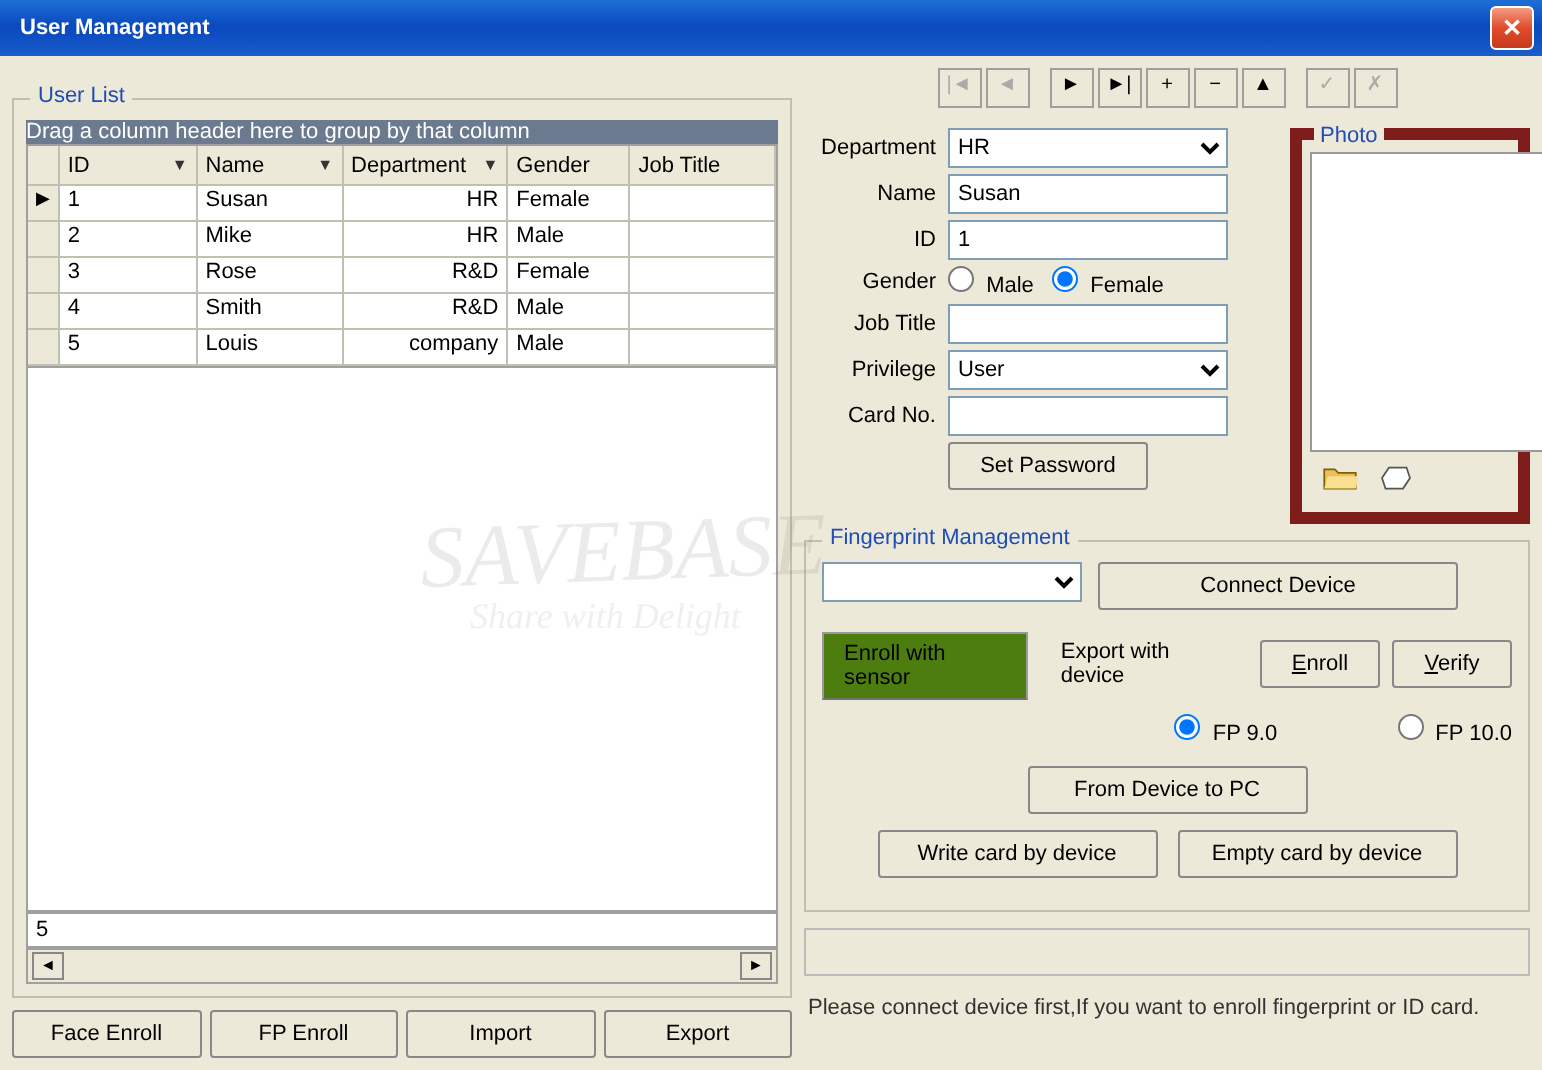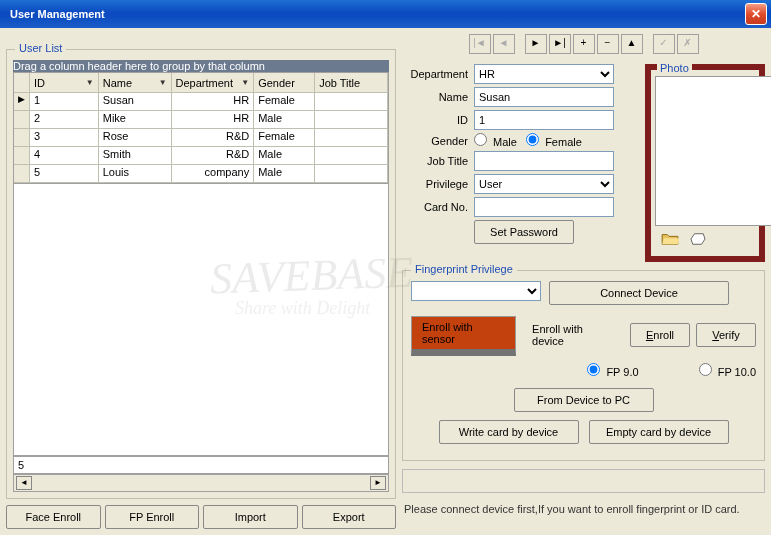--- a/index.html
+++ b/index.html
@@ -41,21 +41,21 @@
 .fselect{width:140px;height:20px;border:1px solid #7f9db9;background:#fff}
 .photobox{border:6px solid #7f1d1d;width:120px;padding:6px 4px 10px 4px;position:relative}
 .photolbl{position:absolute;top:-8px;left:6px;background:#ece9d8;color:#1e4db5;padding:0 3px}
 .photoarea{width:128px;height:150px;background:#fff;border:1px solid #999}
 .iconrow{display:flex;gap:10px;justify-content:flex-start;margin-top:6px;padding-left:6px}
 .smicon{width:18px;height:14px;cursor:pointer}
 .radio{margin-right:3px}
 .fpgroup{border:1px solid #c0c0b0;padding:10px 8px 8px 8px;position:relative;margin-top:2px}
 .tabrow{display:flex;align-items:center;gap:6px;margin-bottom:8px}
 .tab{border:1px solid #999;padding:4px 10px;background:#ece9d8;cursor:pointer}
-.tab.active{border-bottom:7px solid #737373;background:#c2410c;position:relative;top:1px}
+.tab.active{border-bottom:1px solid #737373;background:#4d7c0f;position:relative;top:1px}
 .wmark{position:absolute;left:210px;top:250px;font-size:44px;color:rgba(120,120,120,0.15);font-style:italic;font-family:Georgia,serif;pointer-events:none;transform:rotate(-2deg)}
 .wmark2{position:absolute;left:235px;top:298px;font-size:18px;color:rgba(120,120,120,0.12);font-style:italic;font-family:Georgia,serif;pointer-events:none}
 .statusbox{border:1px solid #bbb;height:24px;background:#ece9d8;margin-top:2px}
 .hint{padding:4px 2px;color:#333}
 .midbtns{display:flex;gap:10px;justify-content:center;margin:8px 0}
 .midbtn{width:140px;height:24px;background:#ece9d8;border:1px solid #888;border-radius:2px;cursor:pointer}
 .fpverrow{display:flex;gap:60px;justify-content:flex-end;margin:6px 0 10px 0}
 u{text-decoration:underline}
 </style>
 </head>
@@ -211,28 +211,28 @@
               <path fill="#f8e090" d="M3 7h18l-2 7H1z"></path>
             </svg>
           <svg class="smicon" viewBox="0 0 20 16">
               <path fill="#fff" stroke="#555" d="M6 2l10 0 2 6-4 6H4l-2-6z"></path>
             </svg>
         </div>
       </div>
     </div>
 
     <div class="fpgroup">
-      <div class="grouptitle">Fingerprint Privilege</div>
+      <div class="grouptitle">Fingerprint Management</div>
       <div style="display:flex;gap:8px;margin-bottom:10px">
         <select class="fselect" style="width:130px"><option></option></select>
         <button class="midbtn" style="width:180px">Connect Device</button>
       </div>
       <div class="tabrow">
         <div class="tab active">Enroll with sensor</div>
-        <div class="tab" style="border:none;background:transparent">Enroll with device</div>
+        <div class="tab" style="border:none;background:transparent">Export with device</div>
         <button class="btn" style="flex:0 0 60px"><u>E</u>nroll</button>
         <button class="btn" style="flex:0 0 60px"><u>V</u>erify</button>
       </div>
       <div class="fpverrow">
         <label><input type="radio" name="fpv" checked="" class="radio" style=""> <span>FP 9.0</span></label>
         <label><input type="radio" name="fpv" class="radio" style=""> <span>FP 10.0</span></label>
       </div>
       <div class="midbtns">
         <button class="midbtn">From Device to PC</button>
       </div>

